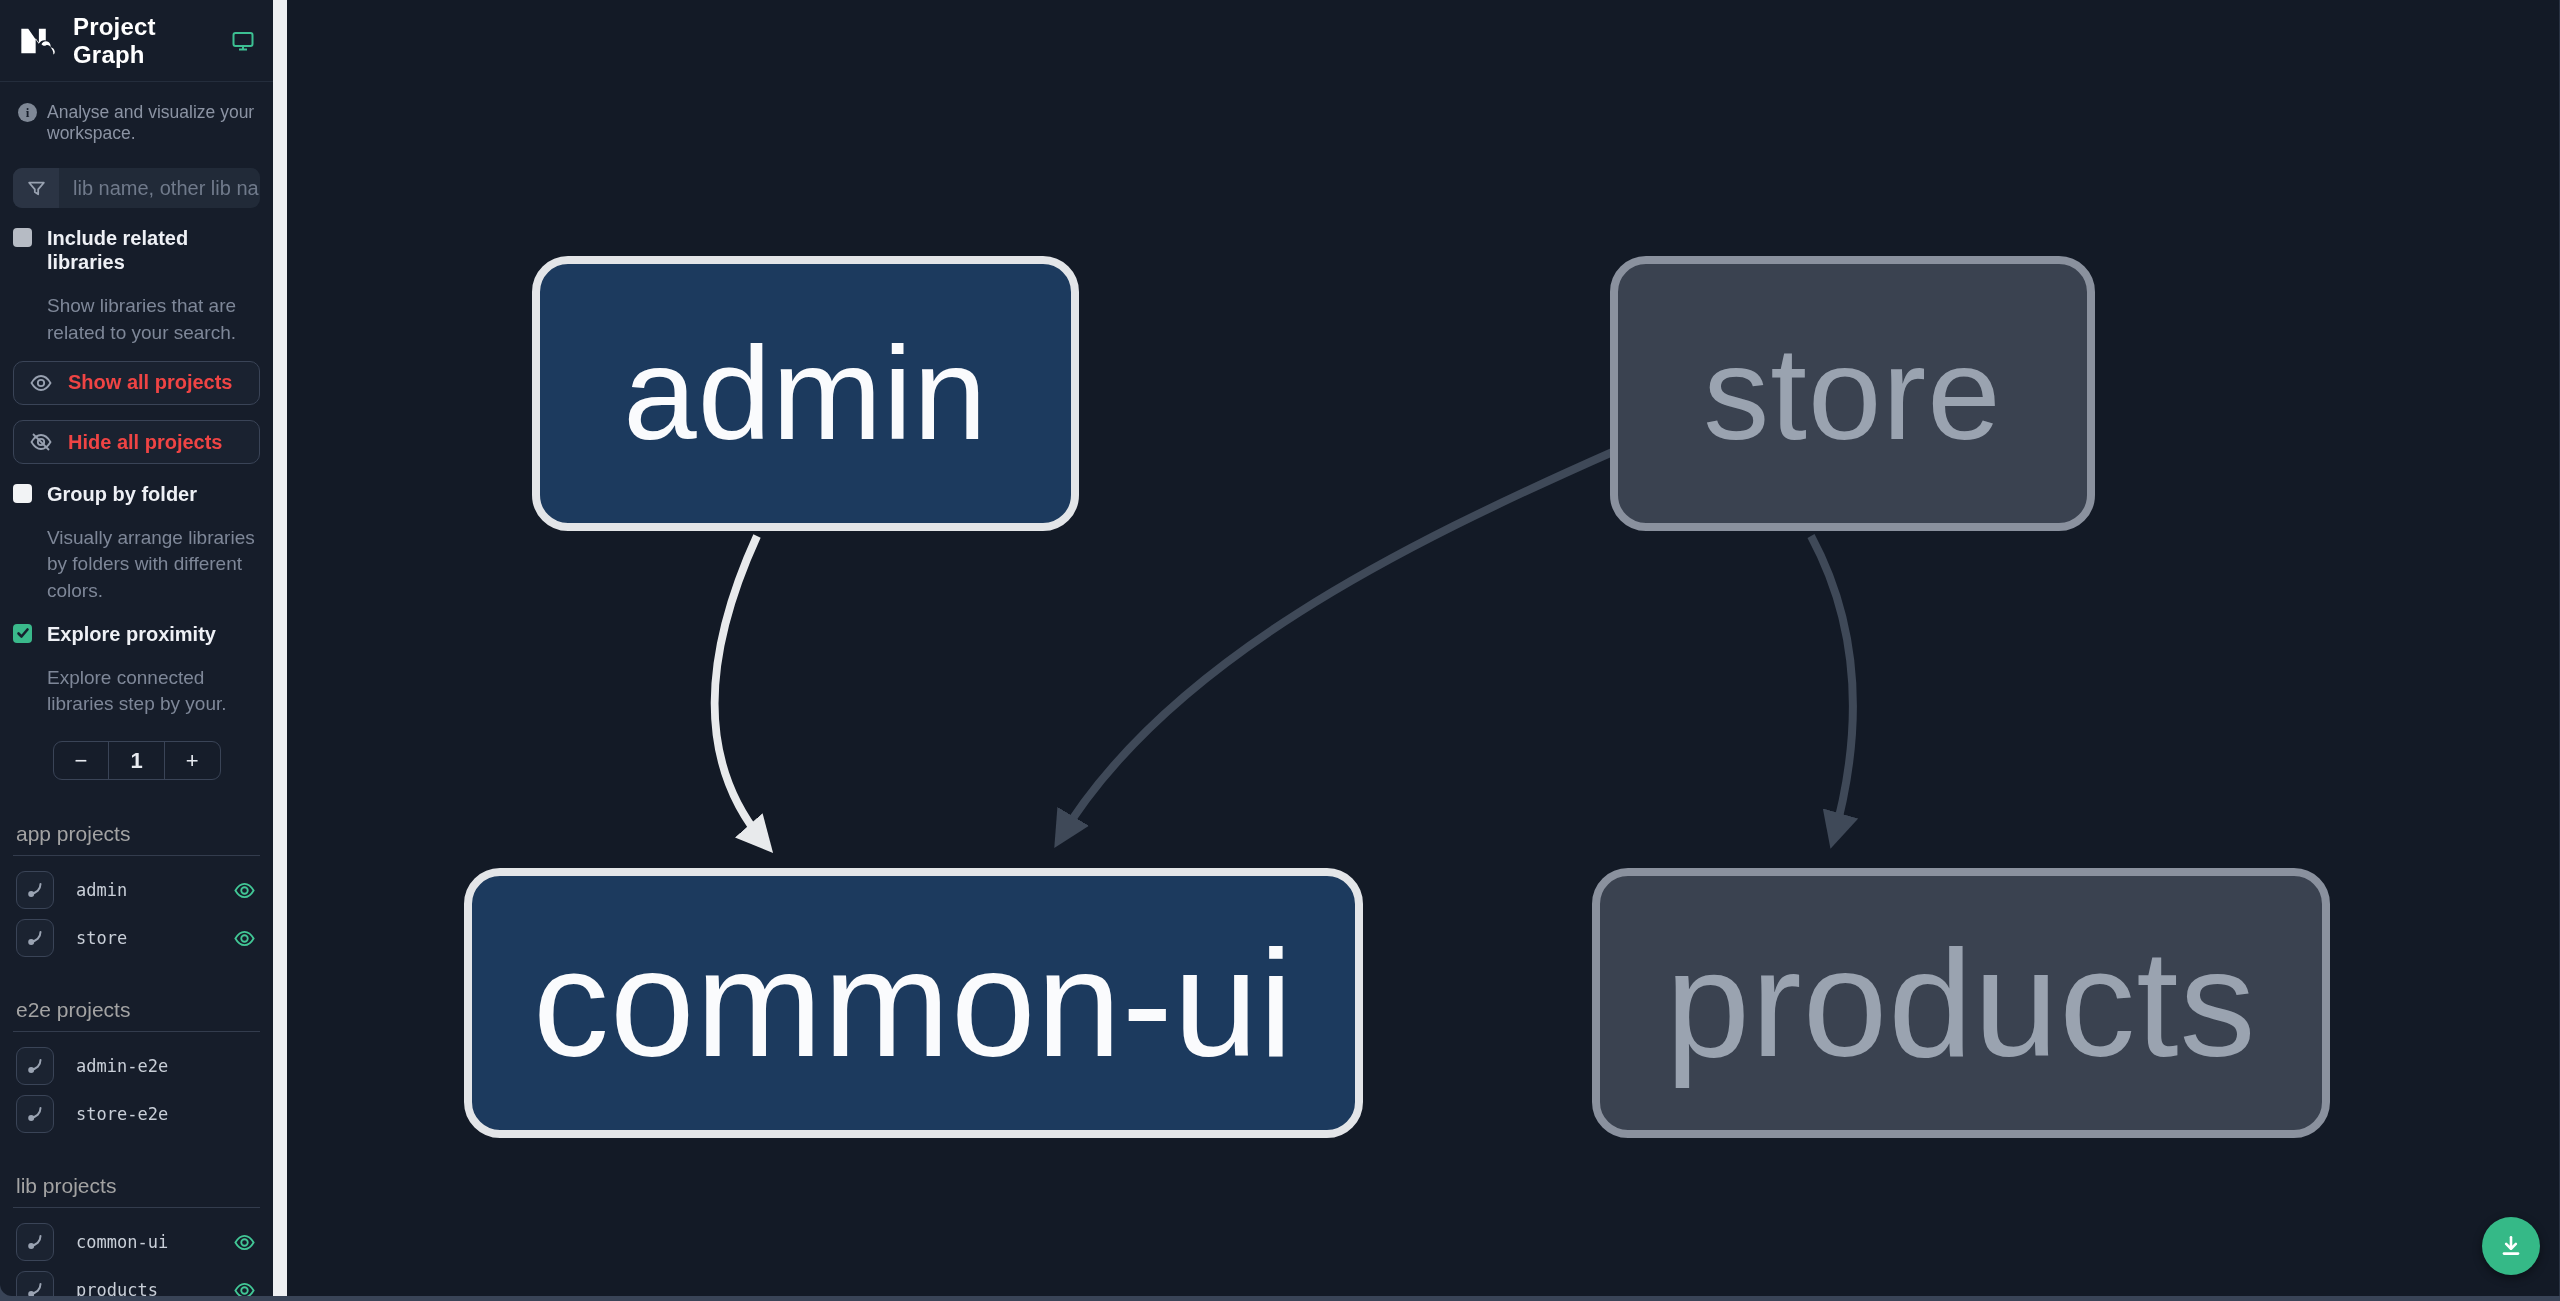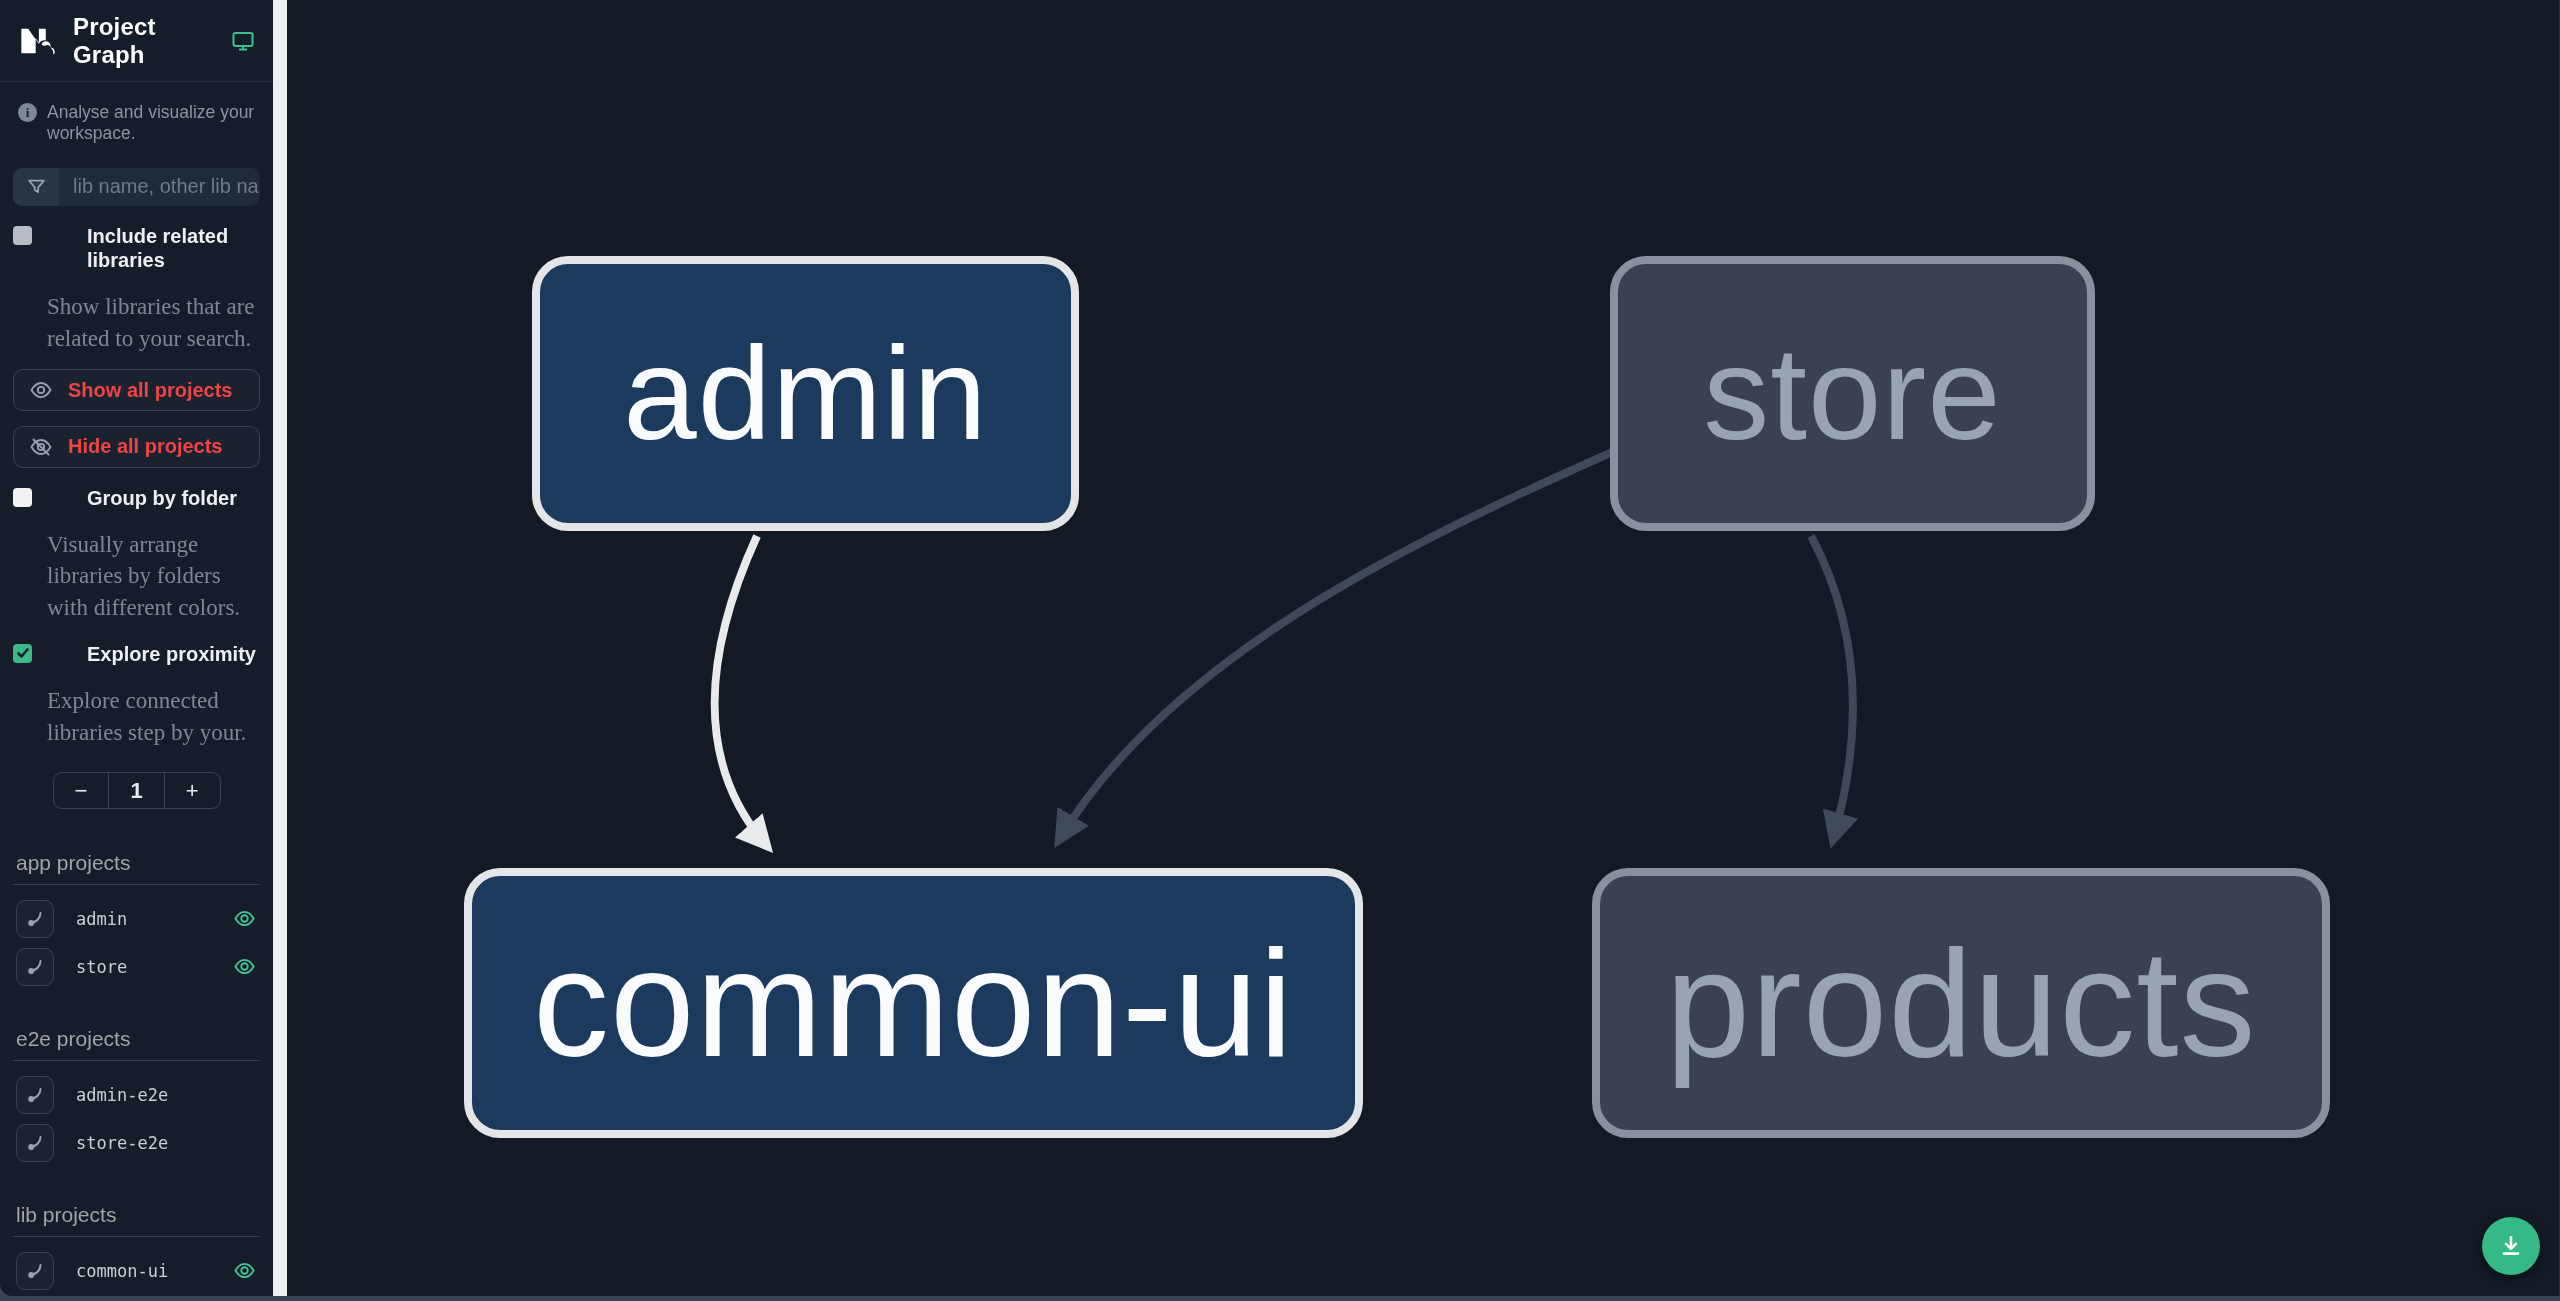--- a/index.html
+++ b/index.html
@@ -53,22 +53,22 @@
     font-family:"Liberation Sans", sans-serif;
   }
   .searchbox input::placeholder { color:#707a8b; }
 
   .opt { display:grid; grid-template-columns:19px 1fr; column-gap:15px; margin:18px 13px 0 13px; }
   .opt .cbx {
     width:19px; height:19px; border-radius:4px; background:#b6bbc4; margin-top:2px;
     display:flex; align-items:center; justify-content:center; cursor:pointer;
   }
   .opt .cbx.checked { background:#3ab98b; }
-  .opt-label { color:#eef0f5; font-size:20px; font-weight:700; line-height:1.2;margin-left:40px; }
-  .opt-desc { color:#7e8798; font-size:23px; line-height:1.38; margin-top:19px;font-family:Liberation Serif, serif; }
+  .opt-label { color:#eef0f5; font-size:20px; font-weight:700; line-height:1.2; }
+  .opt-desc { color:#7e8798; font-size:19px; line-height:1.38; margin-top:19px; }
 
   .sb-btn {
     margin:15px 13px 0 13px; height:49px;
     display:flex; align-items:center; gap:15px; padding:0 15px;
     background:#1a2230; border:1px solid #3a4457; border-radius:10px;
     color:#ef4444; font-size:20px; font-weight:700; cursor:pointer;
     font-family:"Liberation Sans", sans-serif;
   }
 
   .stepper {

